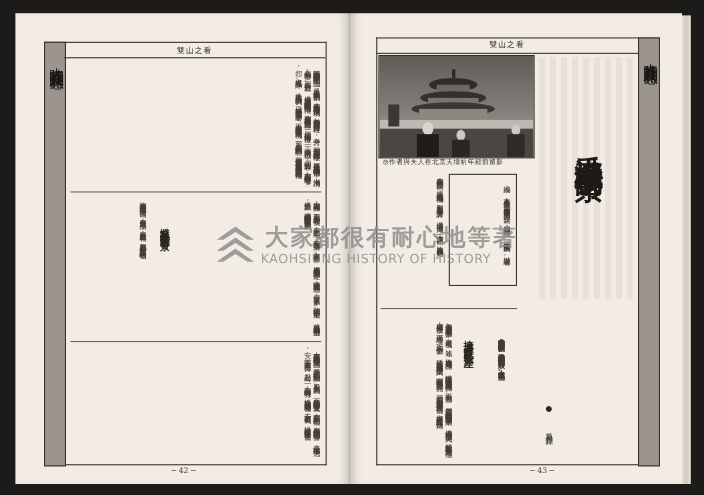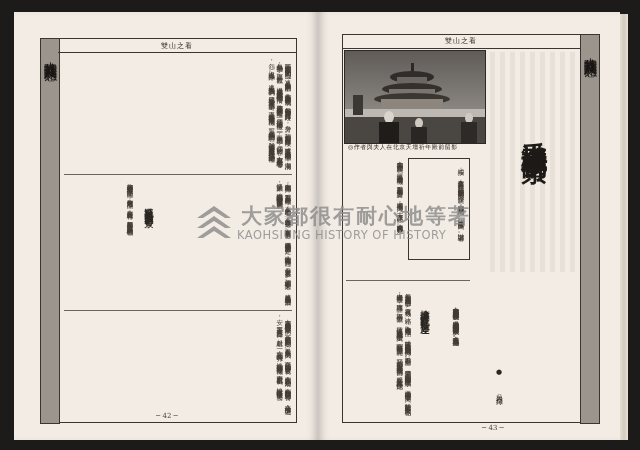--- a/index.html
+++ b/index.html
@@ -71,21 +71,21 @@
   </div>
   <div class="hr" style="left:50px;top:298px;width:228px;"></div>
 
   <div class="text-block col-text" style="left:50px;top:302px;width:228px;height:102px;">
     <span>大家在這裡等待的心情都是一樣的，希望能早一點回到家鄉，看看久別的親人。</span>
     <span>然而等待的時間實在太長了，有些人開始不耐煩，有些人則靜靜地閉目養神。</span>
     <span>在這樣的環境之下，我們也只能隨遇而安，跟著大家一起等待，一起忍耐。</span>
     <span>一直等到傍晚時分，終於聽到廣播通知登機，大家都鬆了一口氣，紛紛提起行李往登機口走去。</span>
   </div>
 
-  <div class="page-num" style="left:142px;top:400px;">─ 42 ─</div>
+  <div class="page-num" style="left:142px;top:412px;">─ 42 ─</div>
 </div>
 
 <div class="page right">
   <div class="frame"></div>
   <div class="sidebar">
     <div class="sidebar-title">大陸行見聞及雜感</div>
   </div>
   <div class="running-head-wrap">
     <span class="rh-text">雙山之看</span>
   </div>

